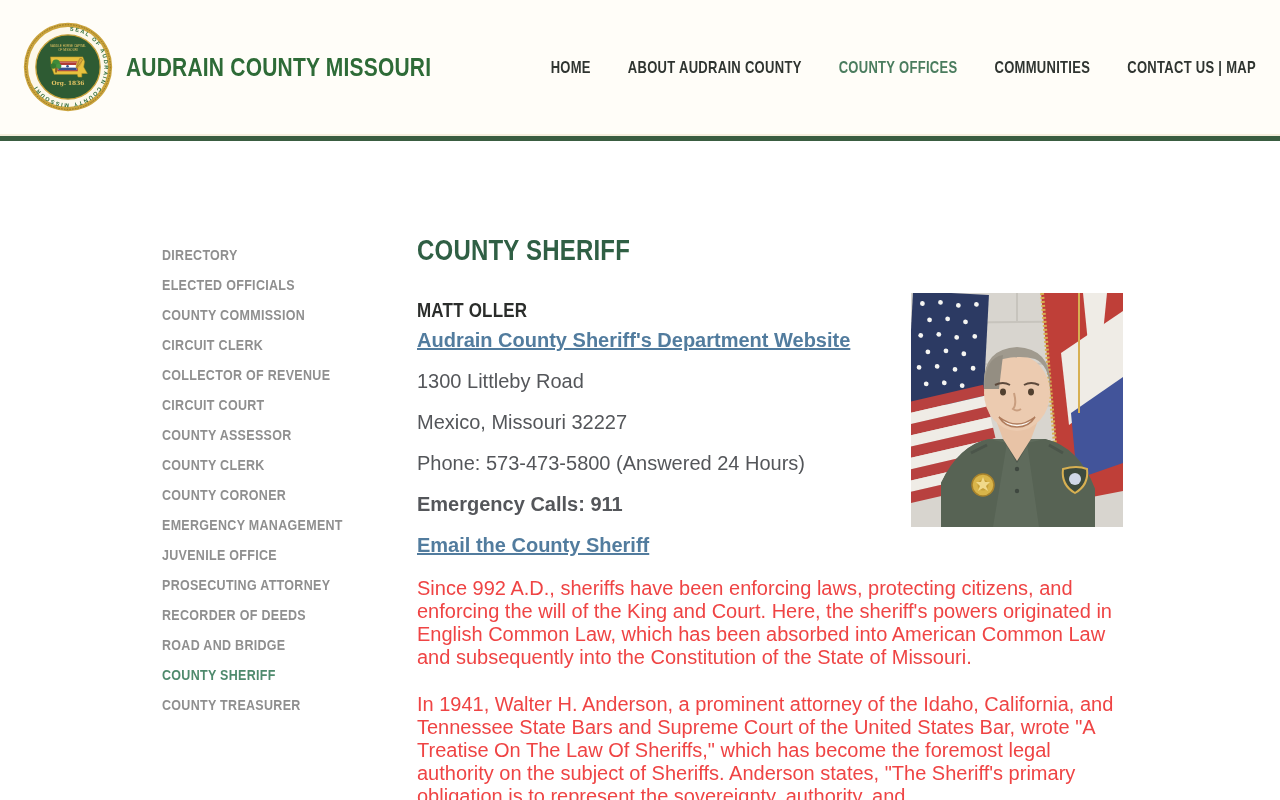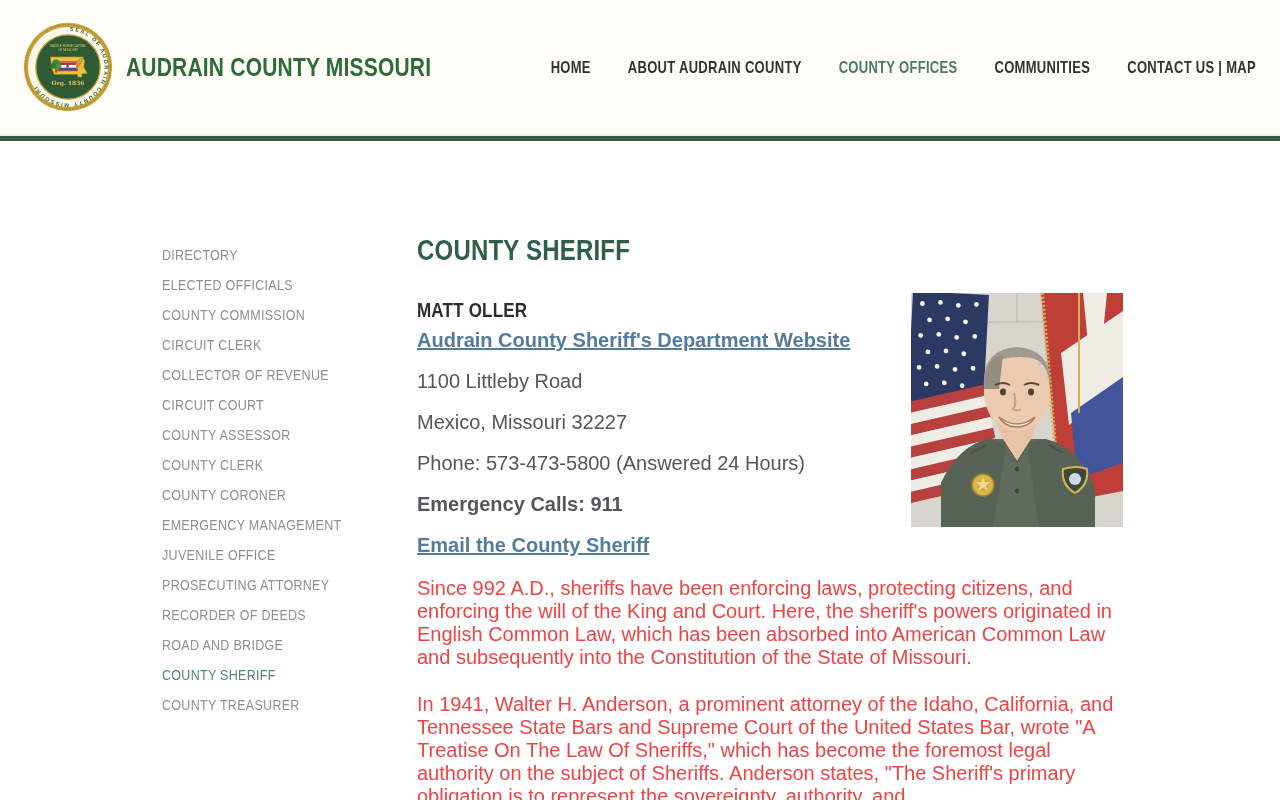--- a/index.html
+++ b/index.html
@@ -25,21 +25,21 @@
     letter-spacing:.3px; display:inline-block; transform:scaleY(1.25);
     white-space:nowrap; cursor:pointer;
   }
   .nav a.active { color:#4a7c5e; }
   .green-bar { height:5px; background:#3a5d41; width:100%; }
 
   
   .content { display:flex; padding:96px 0 0 162px; }
   .sidebar { width:255px; flex:0 0 auto; padding-top:3px; }
   .sidebar a {
-    display:block; font-size:12.5px; font-weight:normal; color:#8f8f8f;
+    display:block; font-size:12.5px; font-weight:bold; color:#8f8f8f;
     text-decoration:none; line-height:30px; letter-spacing:.3px; cursor:pointer;
   }
   .sidebar a span { display:inline-block; transform:scaleY(1.22); white-space:nowrap; }
   .sidebar a.active { color:#4f8a6d; }
 
   .main { width:706px; }
   .page-title {
     font-size:24px; font-weight:bold; color:#2f5f44; letter-spacing:.2px;
     display:inline-block; transform:scaleY(1.2); transform-origin:0 60%;
     margin-bottom:22px; white-space:nowrap;
@@ -217,21 +217,21 @@
           <circle cx="106" cy="176" r="2.2" fill="#3f4840"></circle>
           <circle cx="106" cy="198" r="2.2" fill="#3f4840"></circle>
           <path d="M60,160 L76,152 M152,160 L138,152" stroke="#4b554a" stroke-width="3"></path>
         </g>
       </svg>
     </div>
 
     <div><span class="official-name">MATT OLLER</span></div>
 
     <p><a class="tlink">Audrain County Sheriff's Department Website</a></p>
-    <p>1100 Littleby Road</p>
+    <p>1300 Littleby Road</p>
     <p>Mexico, Missouri 32227</p>
     <p>Phone: 573-473-5800 (Answered 24 Hours)</p>
     <p class="strongline">Emergency Calls: 911</p>
     <p><a class="tlink">Email the County Sheriff</a></p>
 
     <div class="clear"></div>
     <p class="flow">Since 992 A.D., sheriffs have been enforcing laws, protecting citizens, and enforcing the will of the King and Court. Here, the sheriff's powers originated in English Common Law, which has been absorbed into American Common Law and subsequently into the Constitution of the State of Missouri.</p>
     <p class="flow">In 1941, Walter H. Anderson, a prominent attorney of the Idaho, California, and Tennessee State Bars and Supreme Court of the United States Bar, wrote "A Treatise On The Law Of Sheriffs," which has become the foremost legal authority on the subject of Sheriffs. Anderson states, "The Sheriff's primary obligation is to represent the sovereignty, authority, and</p>
   </main>
 </div>

